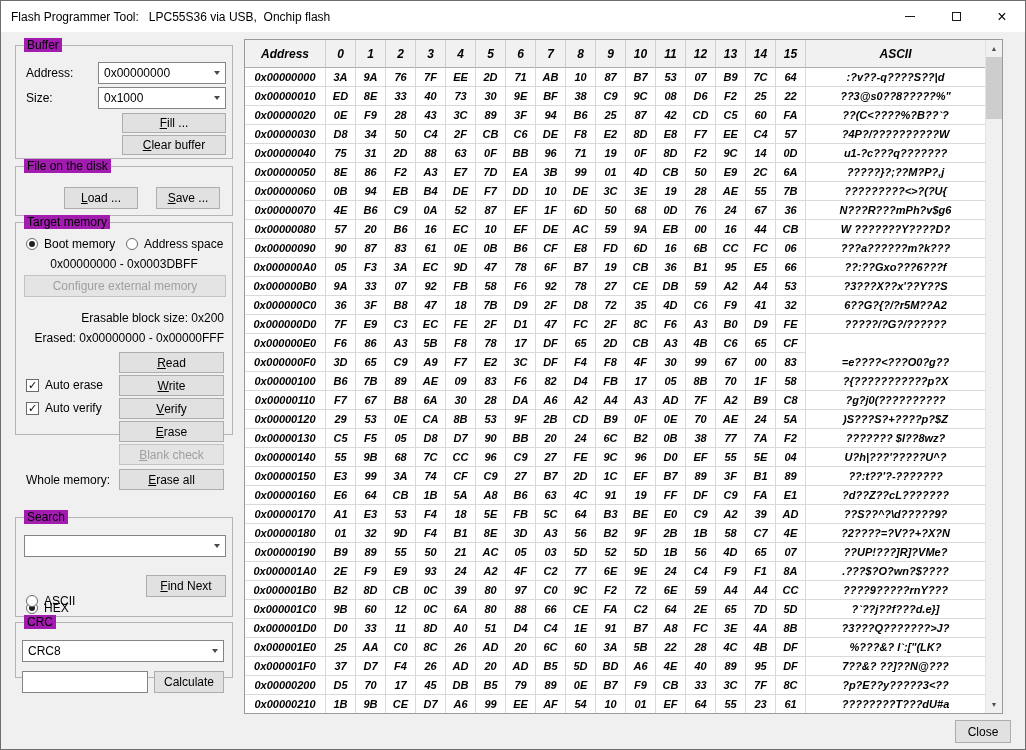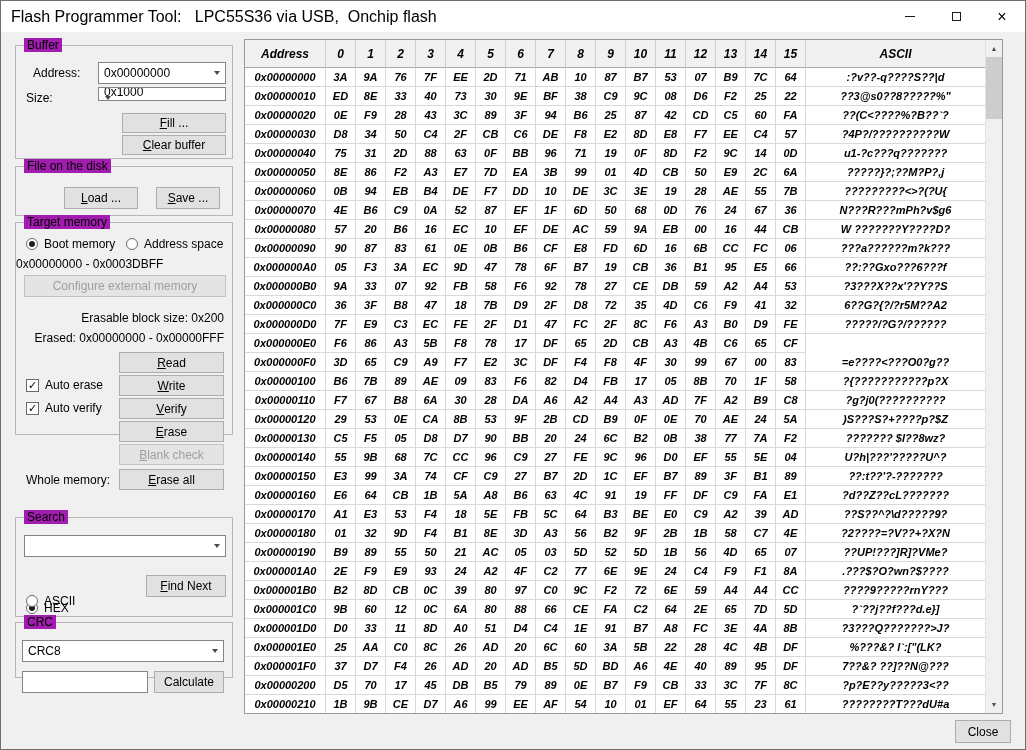--- a/index.html
+++ b/index.html
@@ -2,21 +2,21 @@
 <html><head>
 <meta charset="utf-8">
 <style>
   *{box-sizing:border-box;}
   html,body{margin:0;padding:0;}
   body{width:1026px;height:750px;background:#f0f0f0;font-family:"Liberation Sans",sans-serif;
        font-size:12px;color:#000;position:relative;overflow:hidden;border:1px solid #6e6e6e;}
 
   
   .titlebar{position:absolute;left:0;top:0;width:100%;height:31px;background:#fff;display:flex;align-items:center;}
-  .title-text{margin-left:10px;font-size:16px;white-space:pre;}
+  .title-text{margin-left:10px;font-size:12px;white-space:pre;}
   .cap-group{margin-left:auto;display:flex;height:100%;}
   .cap{width:46px;height:100%;display:flex;align-items:center;justify-content:center;}
   .glyph-min{display:block;width:10px;height:1px;background:#1a1a1a;}
   .glyph-max{display:block;width:9px;height:9px;border:1px solid #1a1a1a;background:transparent;}
   .cap-close{font-size:16px;line-height:1;}
 
   
   .group{position:absolute;border:1px solid #b5b5b5;}
   .group-label{position:absolute;top:-8px;left:8px;padding:0 3px;background:#a21caf;line-height:14px;}
   .lbl,.note{position:absolute;}
@@ -34,35 +34,35 @@
   .textinput{position:absolute;background:#fff;border:1px solid #848484;font:inherit;padding:0 4px;}
 
   .radio-row,.check-row{position:absolute;display:flex;align-items:center;gap:6px;white-space:nowrap;}
   .radio{width:12px;height:12px;border:1px solid #6a6a6a;border-radius:50%;background:#fff;position:relative;flex:none;}
   .radio.sel::after{content:"";position:absolute;left:2px;top:2px;width:6px;height:6px;border-radius:50%;background:#1f1f1f;}
   .checkbox{width:13px;height:13px;border:1px solid #6a6a6a;background:#fff;display:flex;align-items:center;
             justify-content:center;font-size:11px;line-height:1;flex:none;}
 
   
   .g-buffer{left:14px;top:44px;width:218px;height:114px;}
-  .lbl-address{left:17px;top:20px;}
+  .lbl-address{left:10px;top:20px;}
   .c-address{left:82px;top:16px;width:128px;height:22px;}
   .lbl-size{left:10px;top:45px;}
-  .c-size{left:82px;top:41px;width:128px;height:14px;flex-direction:column;}
+  .c-size{left:82px;top:41px;width:128px;height:22px;}
   .b-fill{left:106px;top:67px;width:104px;height:20px;}
   .b-clearbuf{left:106px;top:89px;width:104px;height:20px;}
 
   .g-file{left:14px;top:165px;width:218px;height:50px;}
   .b-load{left:48px;top:20px;width:74px;height:22px;}
   .b-save{left:140px;top:20px;width:64px;height:22px;}
 
   .g-target{left:14px;top:221px;width:218px;height:213px;}
   .r-boot{left:10px;top:14px;}
   .r-space{left:110px;top:14px;}
-  .t-range{left:0;top:34px;width:100%;}
+  .t-range{left:0;top:34px;width:100%;text-align:center;}
   .b-config{left:8px;top:52px;width:202px;height:22px;}
   .t-erasable{left:0;top:88px;width:208px;text-align:right;}
   .t-erased{left:0;top:108px;width:208px;text-align:right;}
   .b-read{left:103px;top:129px;width:105px;height:21px;}
   .b-write{left:103px;top:152px;width:105px;height:21px;}
   .b-verify{left:103px;top:175px;width:105px;height:21px;}
   .b-erase{left:103px;top:198px;width:105px;height:21px;}
   .b-blank{left:103px;top:221px;width:105px;height:21px;}
   .b-eraseall{left:103px;top:246px;width:105px;height:21px;}
   .ck-erase{left:10px;top:155px;}

